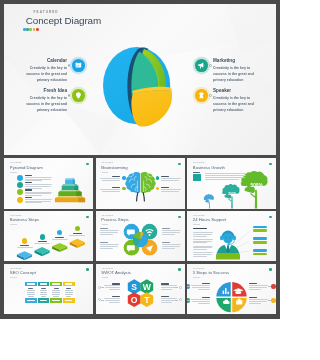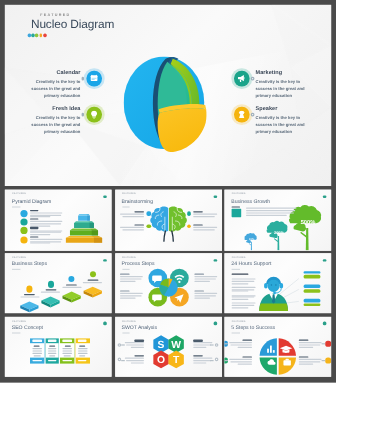--- a/index.html
+++ b/index.html
@@ -94,21 +94,21 @@
           <polygon points="222,0 272,34 272,0" fill="#f3f3f3" opacity=".6"></polygon>
           <polygon points="222,0 272,34 238,52" fill="#ebebeb" opacity=".42"></polygon>
           <polygon points="238,52 272,34 272,86" fill="#f7f7f7" opacity=".75"></polygon>
           <polygon points="238,52 272,86 246,104" fill="#ededed" opacity=".45"></polygon>
           <polygon points="246,104 272,86 272,140" fill="#f5f5f5" opacity=".62"></polygon>
           <polygon points="180,151 232,120 272,151" fill="#f2f2f2" opacity=".55"></polygon>
           <polygon points="40,96 52,60 104,78" fill="#fafafa" opacity=".6"></polygon>
         </g>
       </svg>
       <div class="eyebrow">FEATURED</div>
-      <div class="hero-title">Nucleo Diagram</div>
+      <div class="hero-title">Concept Diagram</div>
       <div class="dots" id="heroDots">
           <i style="background: rgb(62, 166, 221);"></i>
           <i style="background: rgb(39, 169, 154);"></i>
           <i style="background: rgb(140, 198, 63);"></i>
           <i style="background: rgb(245, 166, 35);"></i>
           <i style="background: rgb(232, 69, 60);"></i>
         </div>
       <div class="sphere" id="sphere"><svg viewBox="0 0 350 410" width="70" height="82" preserveAspectRatio="none">
             <defs>
               <linearGradient id="gBlue" x1="0" y1="0" x2="1" y2="1">

